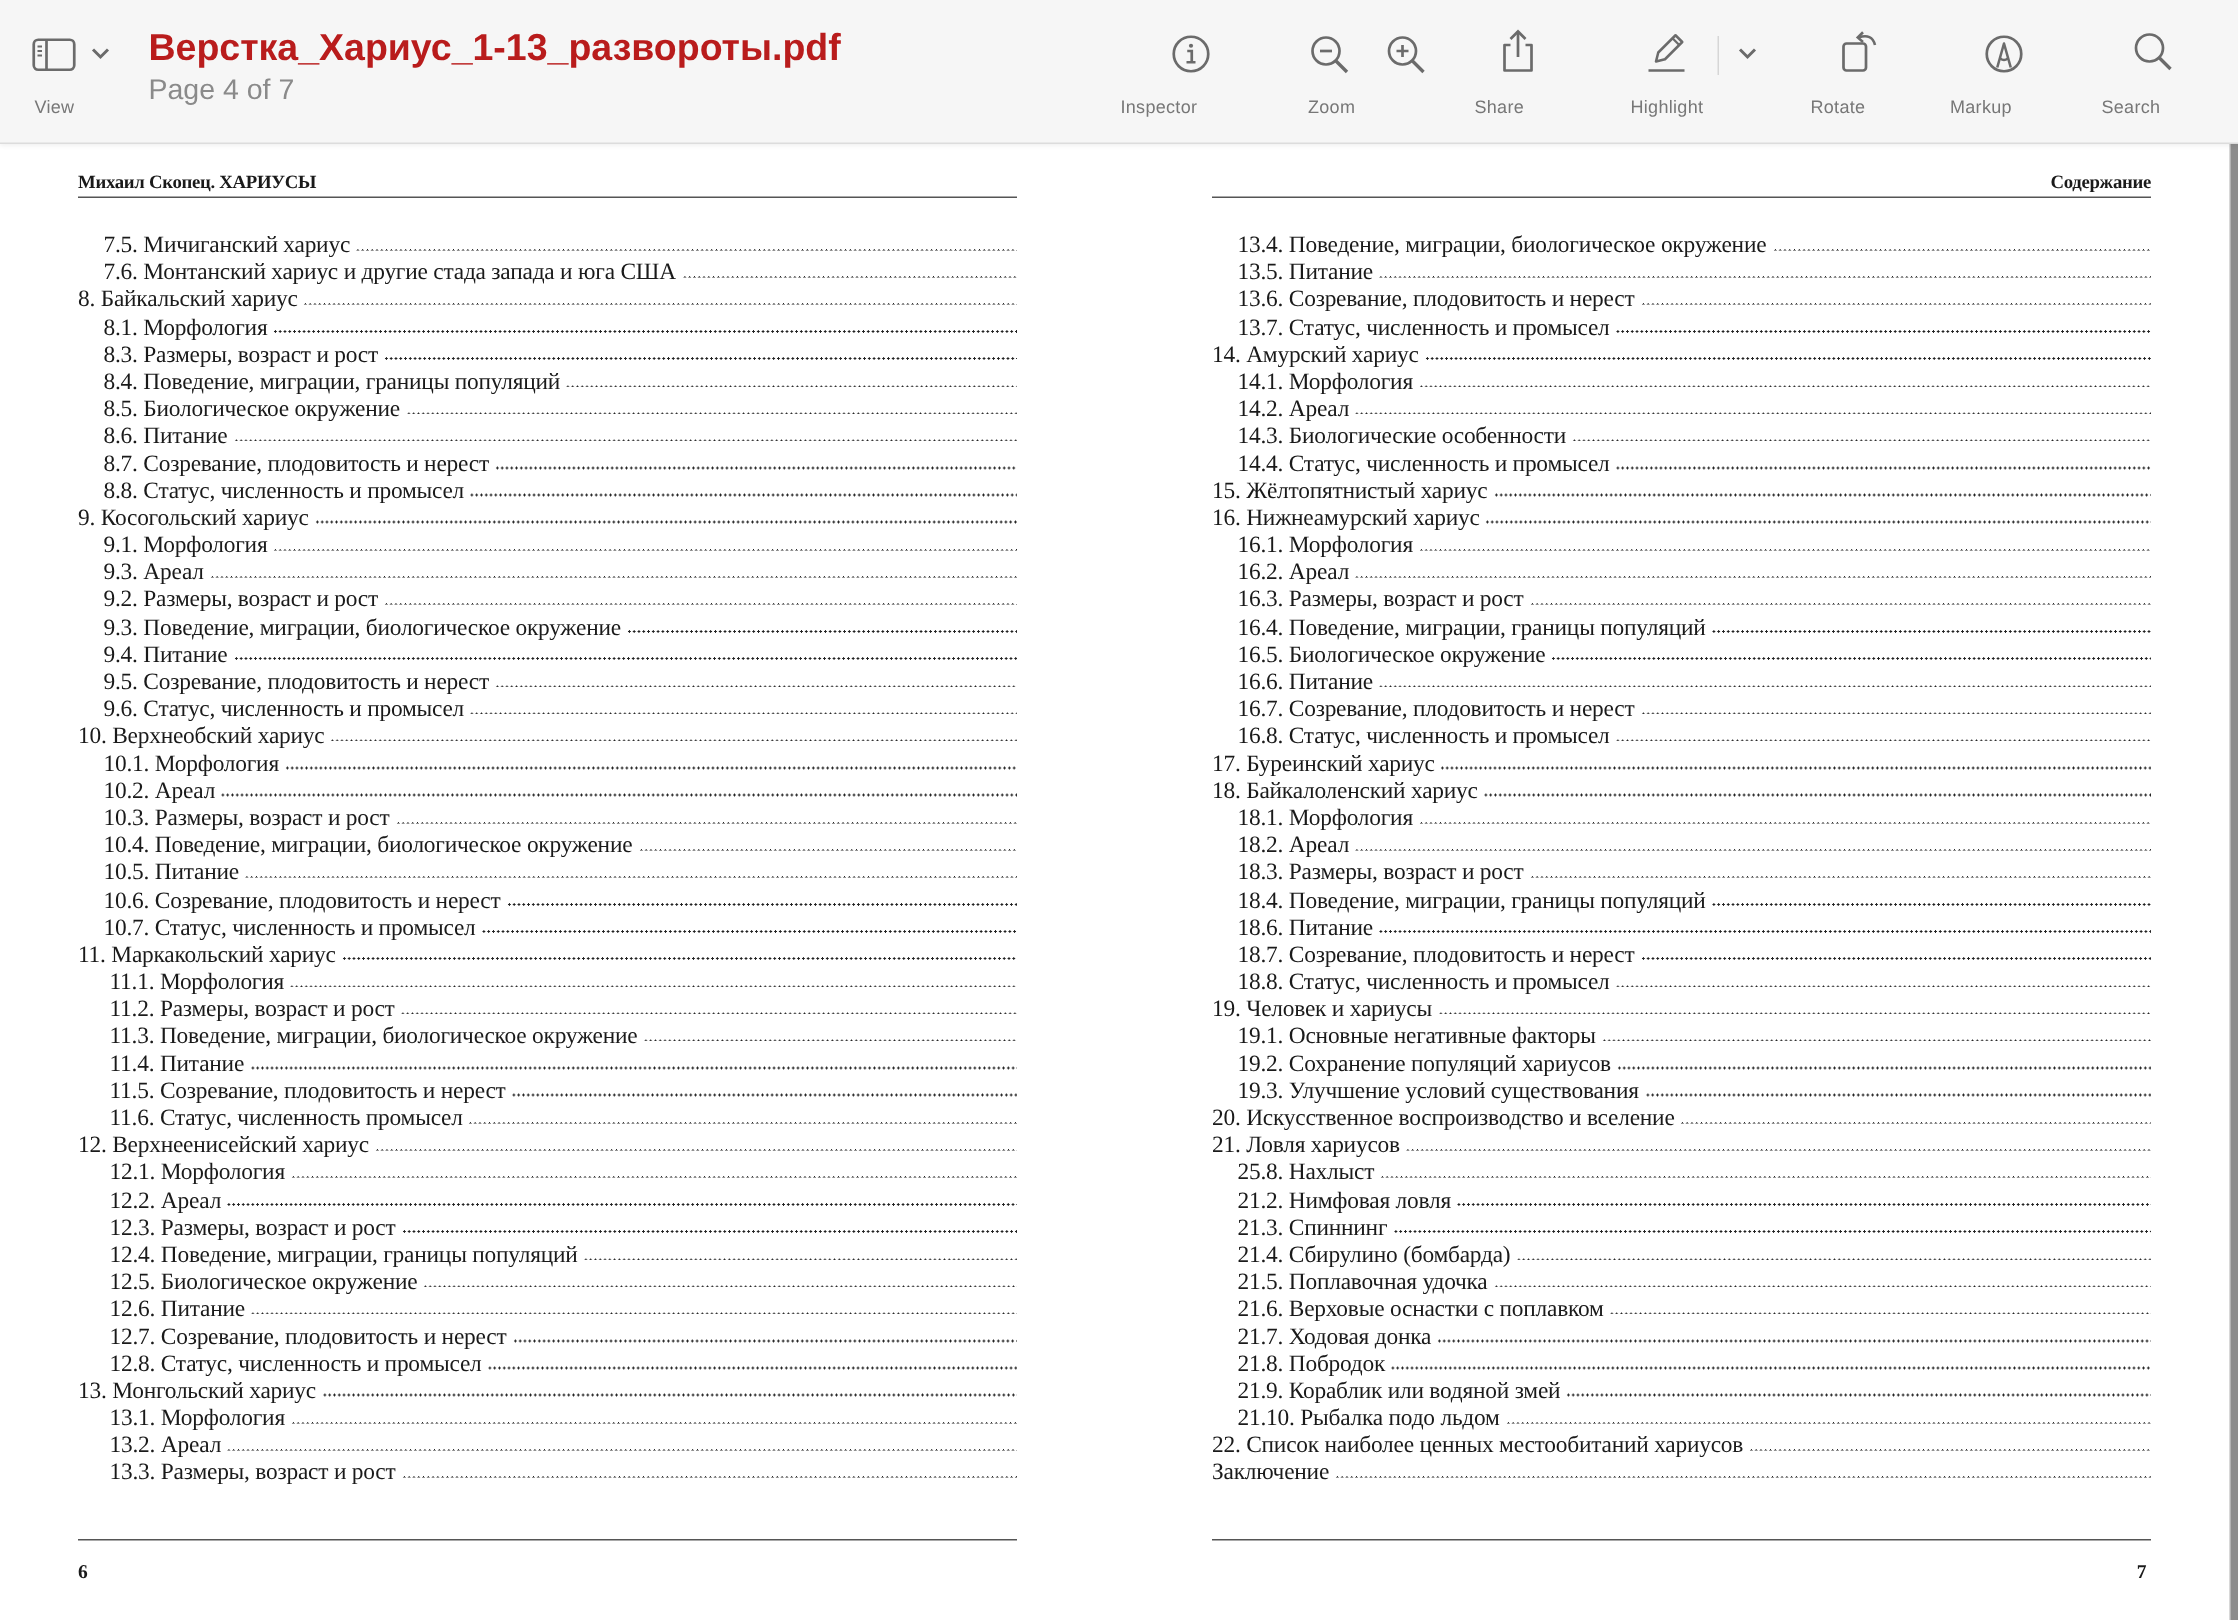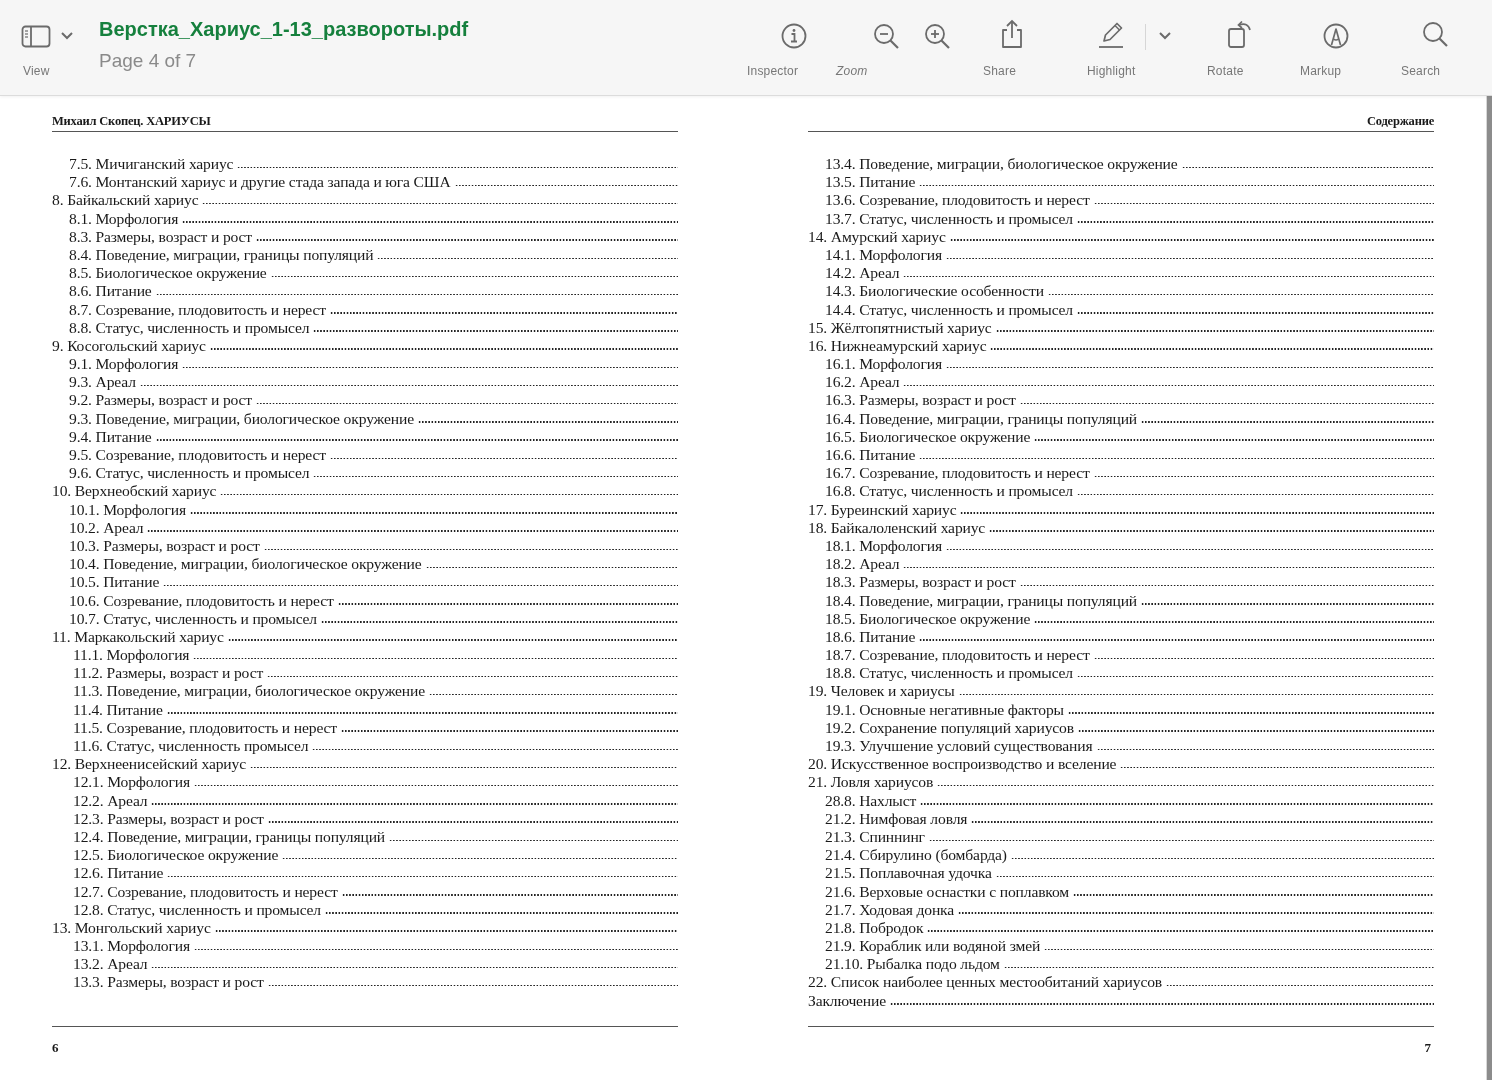--- a/index.html
+++ b/index.html
@@ -12,21 +12,21 @@
     background: #f6f6f6;
     border-bottom: 1px solid #dcdcdc;
     box-shadow: 0 1px 3px rgba(0,0,0,0.06);
     z-index: 2;
   }
   .tb-btn { position: absolute; display: flex; flex-direction: column; align-items: center; color: #6b6b6b; cursor: default; }
   .tb-label { position: absolute; font-size: 12px; color: #777; white-space: nowrap; letter-spacing: 0.2px; }
   .icon svg { display: block; }
   .view-btn { left: 18px; top: 22px; width: 62px; height: 30px; }
   .view-label { left: 23px; top: 64px; }
-  .doc-title { position: absolute; left: 99px; top: 18px; font-size: 20px; font-weight: bold; color: #15803d; white-space: nowrap; }
+  .doc-title { position: absolute; left: 99px; top: 18px; font-size: 25px; font-weight: bold; color: #b91c1c; white-space: nowrap; }
   .doc-sub { position: absolute; left: 99px; top: 50px; font-size: 19px; color: #8a8a8a; white-space: nowrap; }
 
   
   .spread { position: absolute; left: 0; top: 96px; width: 1273px; height: 984px; background: #ffffff; }
   .right-strip { position: absolute; left: 1486px; top: 96px; width: 6px; height: 984px; background: #8c8c8c; border-left: 1px solid #d8d8d8; }
 
   .page { position: absolute; top: 0; height: 984px; font-family: "Liberation Serif", serif; color: #1a1a1a; }
   .page-left { left: 52px; width: 626px; }
   .page-right { left: 808px; width: 626px; }
 
@@ -96,21 +96,21 @@
       </svg>
   </span>
   <span class="icon" style="position:absolute;left:923px;top:22px;">
     <svg width="30" height="30" viewBox="0 0 30 30">
         <circle cx="12" cy="12" r="9" fill="none" stroke="#6b6b6b" stroke-width="1.8"></circle>
         <line x1="18.5" y1="18.5" x2="26" y2="26" stroke="#6b6b6b" stroke-width="2.2"></line>
         <line x1="8" y1="12" x2="16" y2="12" stroke="#6b6b6b" stroke-width="1.8"></line>
         <line x1="12" y1="8" x2="12" y2="16" stroke="#6b6b6b" stroke-width="1.8"></line>
       </svg>
   </span>
-  <span class="tb-label" style="left:836px;top:64px;font-style:italic;">Zoom</span>
+  <span class="tb-label" style="left:872px;top:64px;">Zoom</span>
 
   <span class="icon" style="position:absolute;left:999px;top:18px;">
     <svg width="26" height="32" viewBox="0 0 26 32">
         <path d="M8 12 H4 V29 H22 V12 H18" fill="none" stroke="#6b6b6b" stroke-width="1.8" stroke-linejoin="round"></path>
         <line x1="13" y1="3" x2="13" y2="20" stroke="#6b6b6b" stroke-width="1.8"></line>
         <polyline points="8,8 13,3 18,8" fill="none" stroke="#6b6b6b" stroke-width="1.8"></polyline>
       </svg>
   </span>
   <span class="tb-label" style="left:983px;top:64px;">Share</span>
 
@@ -448,24 +448,20 @@
         </div>
         <div class="toc-row l2">
           <span class="toc-text">18.3. Размеры, возраст и рост</span>
           <span class="toc-leader"></span>
         </div>
         <div class="toc-row l2">
           <span class="toc-text">18.4. Поведение, миграции, границы популяций</span>
           <span class="toc-leader"></span>
         </div>
         <div class="toc-row l2">
-          <span class="toc-text">18.5. Биологическое окружение</span>
-          <span class="toc-leader"></span>
-        </div>
-        <div class="toc-row l2">
           <span class="toc-text">18.6. Питание</span>
           <span class="toc-leader"></span>
         </div>
         <div class="toc-row l2">
           <span class="toc-text">18.7. Созревание, плодовитость и нерест</span>
           <span class="toc-leader"></span>
         </div>
         <div class="toc-row l2">
           <span class="toc-text">18.8. Статус, численность и промысел</span>
           <span class="toc-leader"></span>
@@ -488,21 +484,21 @@
         </div>
         <div class="toc-row l1">
           <span class="toc-text">20. Искусственное воспроизводство и вселение</span>
           <span class="toc-leader"></span>
         </div>
         <div class="toc-row l1">
           <span class="toc-text">21. Ловля хариусов</span>
           <span class="toc-leader"></span>
         </div>
         <div class="toc-row l2">
-          <span class="toc-text">28.8. Нахлыст</span>
+          <span class="toc-text">25.8. Нахлыст</span>
           <span class="toc-leader"></span>
         </div>
         <div class="toc-row l2">
           <span class="toc-text">21.2. Нимфовая ловля</span>
           <span class="toc-leader"></span>
         </div>
         <div class="toc-row l2">
           <span class="toc-text">21.3. Спиннинг</span>
           <span class="toc-leader"></span>
         </div>

